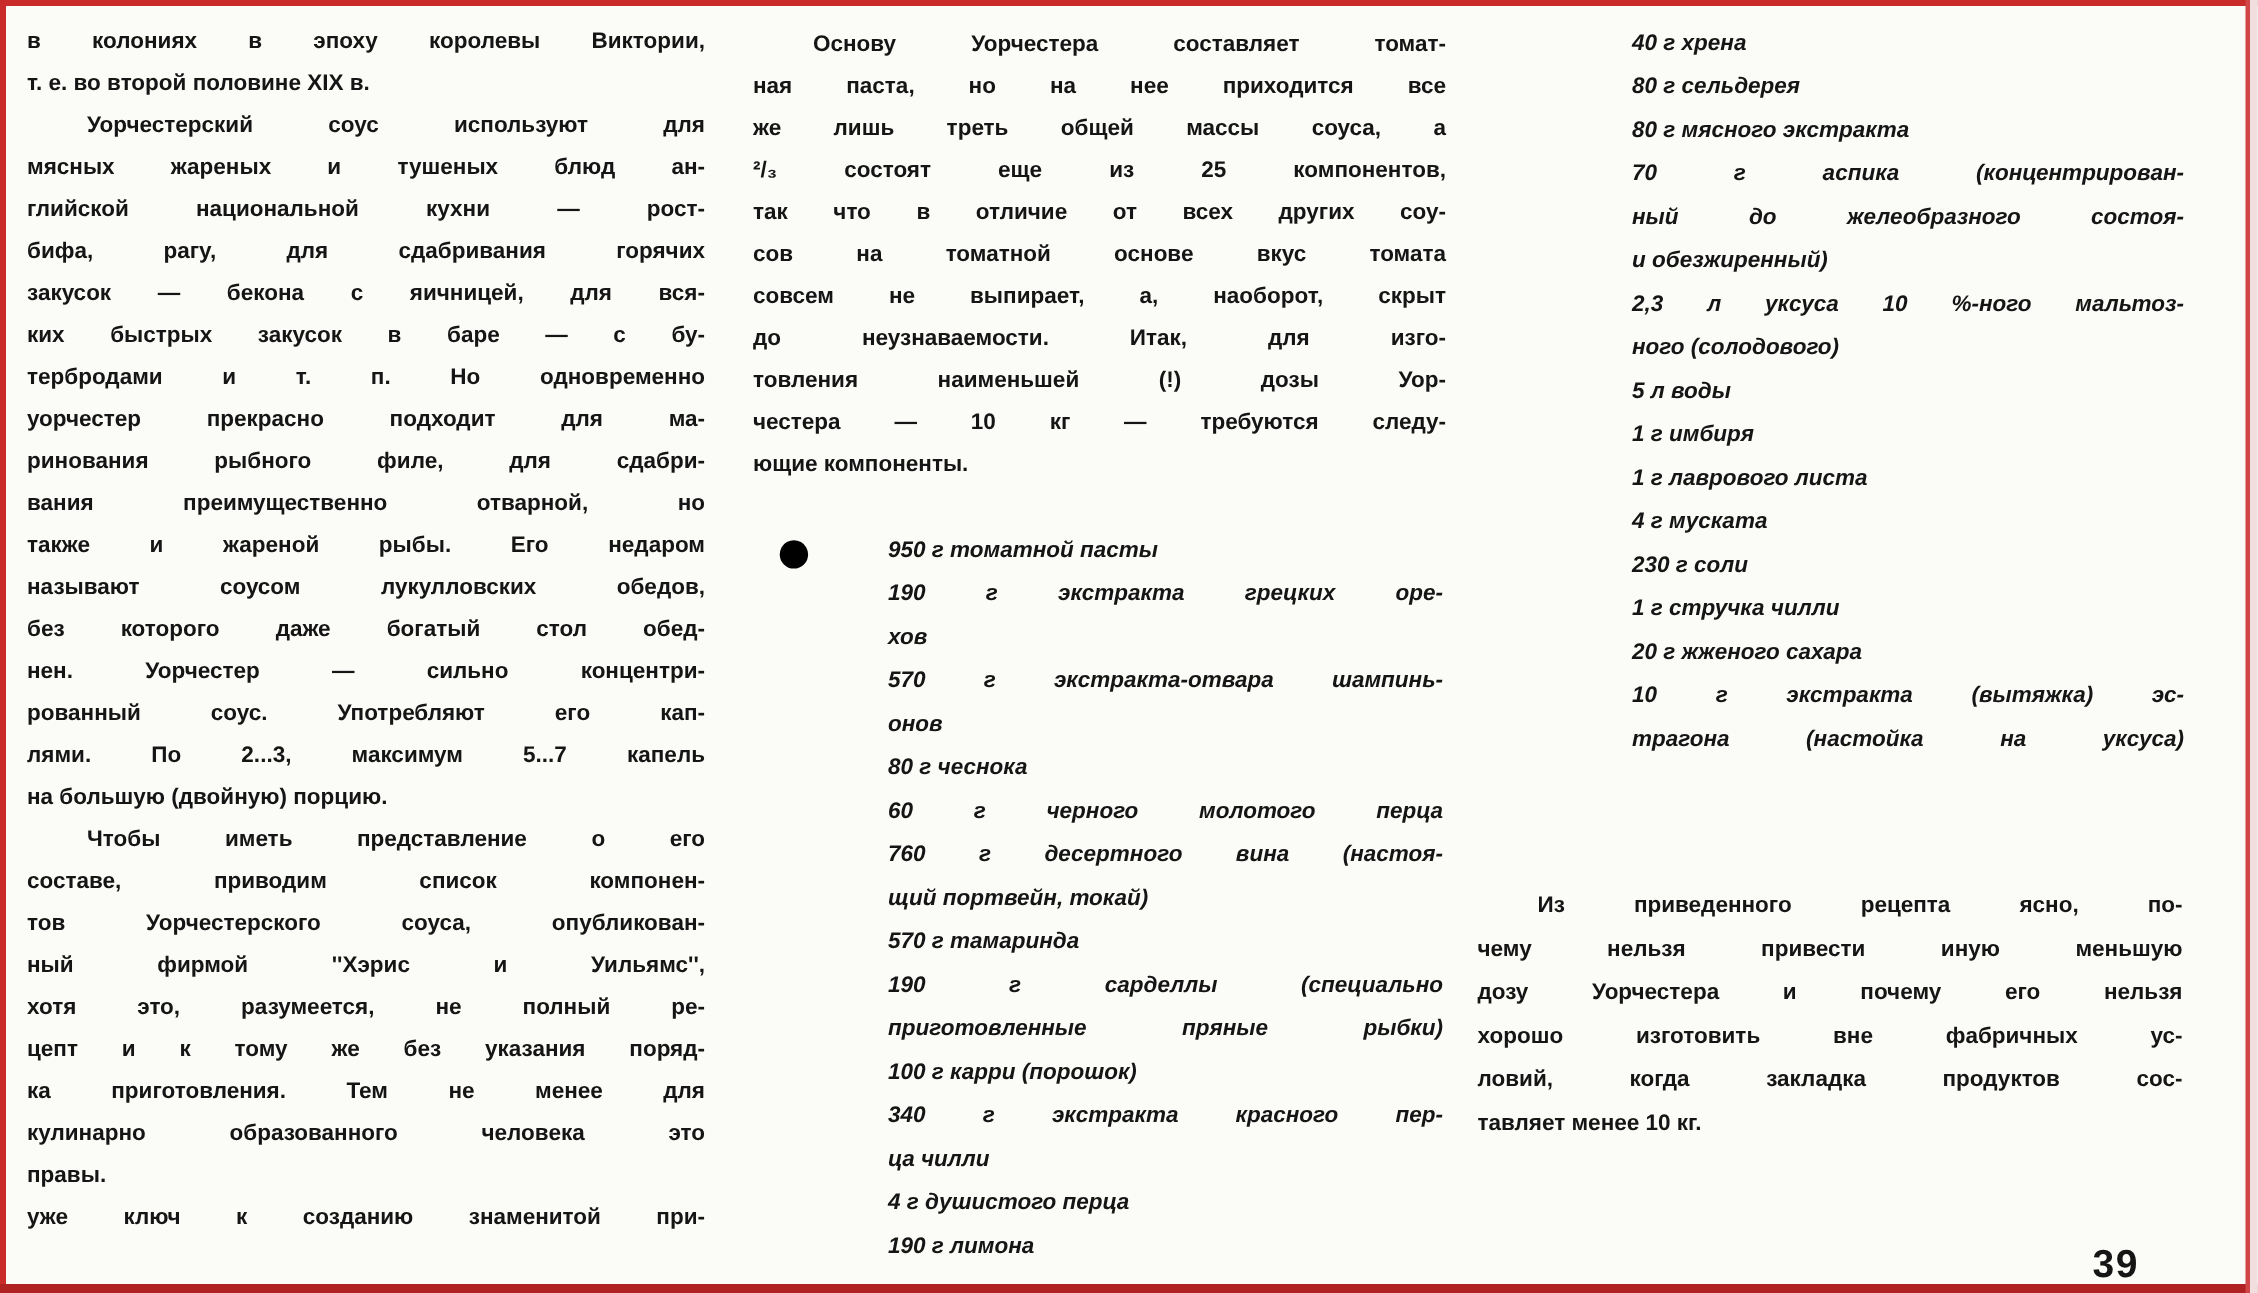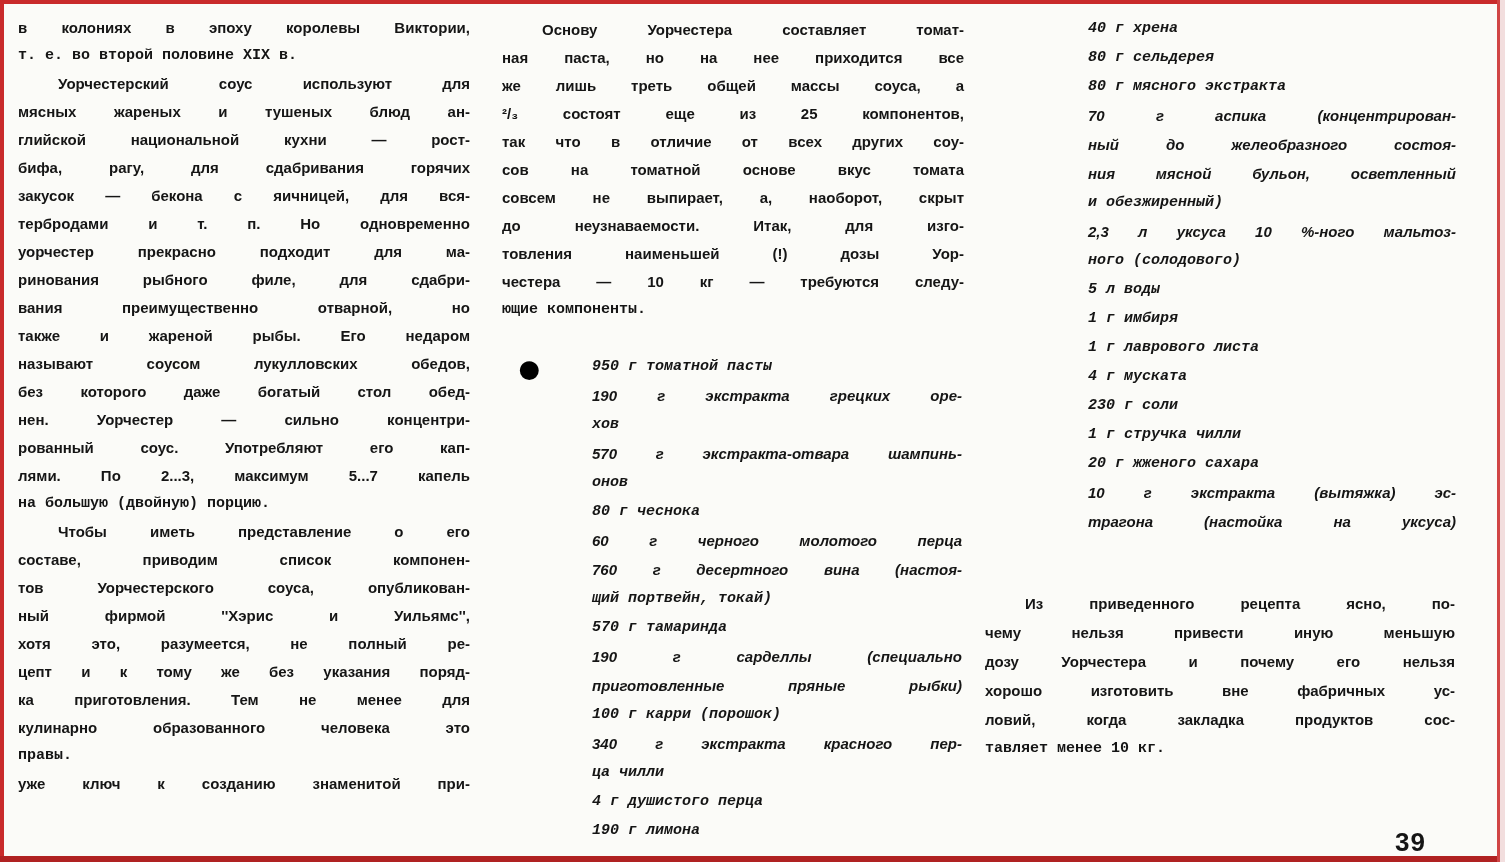--- a/index.html
+++ b/index.html
@@ -15,21 +15,21 @@
   }
   
   .b-top    { position:absolute; left:0; top:0; width:1505px; height:4px;  background:#c92b2b; }
   .b-left   { position:absolute; left:0; top:0; width:4px;  height:862px; background:#c92b2b; }
   .b-bottom { position:absolute; left:0; top:856px; width:1505px; height:6px; background:#b02222; }
   .b-right  { position:absolute; left:1497px; top:0; width:3px; height:862px; background:#d04545; }
   .pink-strip { position:absolute; left:1500px; top:0; width:5px; height:862px; background:#f2dede; }
 
   .col { position:absolute; font-size:15px; }
   .ln  { text-align:justify; text-align-last:justify; white-space:normal; }
-  .ln.last { text-align:center; text-align-last:left;font-family:Liberation Mono, monospace; }
+  .ln.last { text-align:center; text-align-last:left; }
   .ind { text-indent:40px; }
 
   .c1 { left:18px;  top:14px;  width:452px; line-height:28px; }
   .c2p{ left:502px; top:16px;  width:462px; line-height:28px; }
   .c2l{ left:592px; top:352px; width:370px; line-height:29px; font-style:italic; }
   .c3l{ left:1088px; top:14px; width:368px; line-height:29px; font-style:italic; }
   .c3p{ left:985px; top:589px; width:470px; line-height:29px; }
 
   .bullet {
     position:absolute; left:516px; top:346px;
@@ -55,20 +55,21 @@
     <div>
       <div class="ln">в колониях в эпоху королевы Виктории,</div>
       <div class="ln last">т. е. во второй половине XIX в.</div>
     </div>
     <div>
       <div class="ln ind">Уорчестерский соус используют для</div>
       <div class="ln">мясных жареных и тушеных блюд ан-</div>
       <div class="ln">глийской национальной кухни — рост-</div>
       <div class="ln">бифа, рагу, для сдабривания горячих</div>
       <div class="ln">закусок — бекона с яичницей, для вся-</div>
+      <div class="ln">ких быстрых закусок в баре — с бу-</div>
       <div class="ln">тербродами и т. п. Но одновременно</div>
       <div class="ln">уорчестер прекрасно подходит для ма-</div>
       <div class="ln">ринования рыбного филе, для сдабри-</div>
       <div class="ln">вания преимущественно отварной, но</div>
       <div class="ln">также и жареной рыбы. Его недаром</div>
       <div class="ln">называют соусом лукулловских обедов,</div>
       <div class="ln">без которого даже богатый стол обед-</div>
       <div class="ln">нен. Уорчестер — сильно концентри-</div>
       <div class="ln">рованный соус. Употребляют его кап-</div>
       <div class="ln">лями. По 2...3, максимум 5...7 капель</div>
@@ -154,21 +155,20 @@
     </div>
     <div>
       <div class="ln last">80 г сельдерея</div>
     </div>
     <div>
       <div class="ln last">80 г мясного экстракта</div>
     </div>
     <div>
       <div class="ln">70 г аспика (концентрирован-</div>
       <div class="ln">ный до желеобразного состоя-</div>
-      <div class="ln">ния мясной бульон, осветленный</div>
       <div class="ln last">и обезжиренный)</div>
     </div>
     <div>
       <div class="ln">2,3 л уксуса 10 %-ного мальтоз-</div>
       <div class="ln last">ного (солодового)</div>
     </div>
     <div>
       <div class="ln last">5 л воды</div>
     </div>
     <div>

